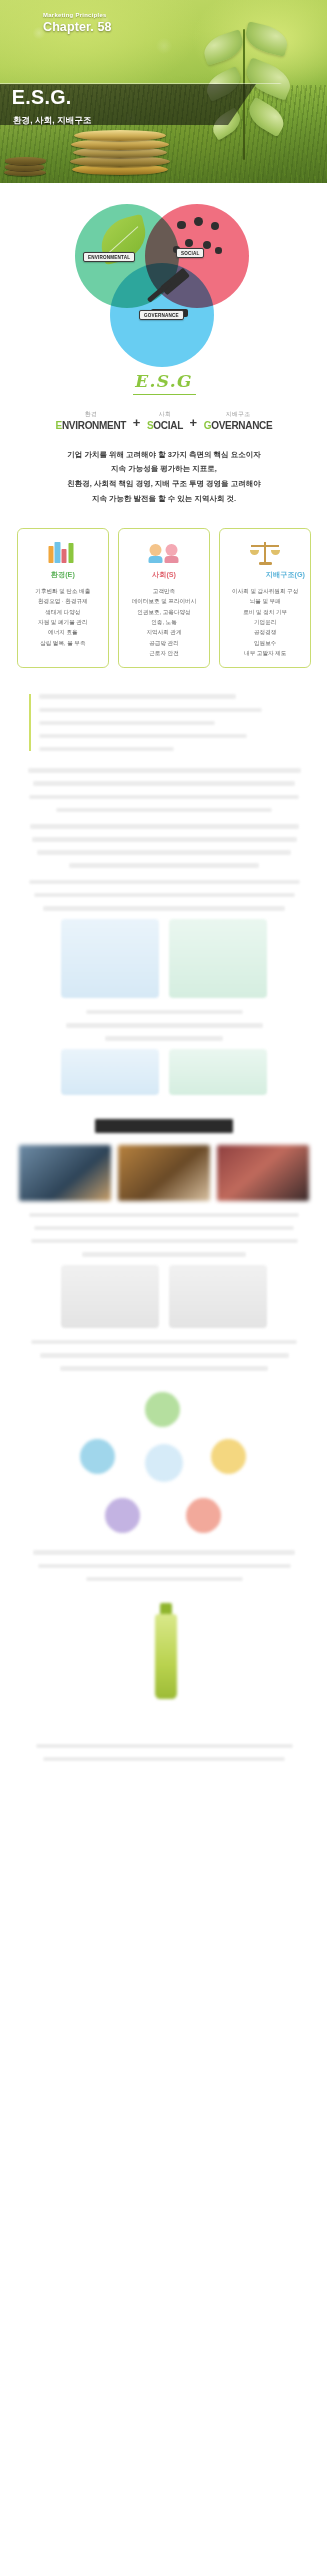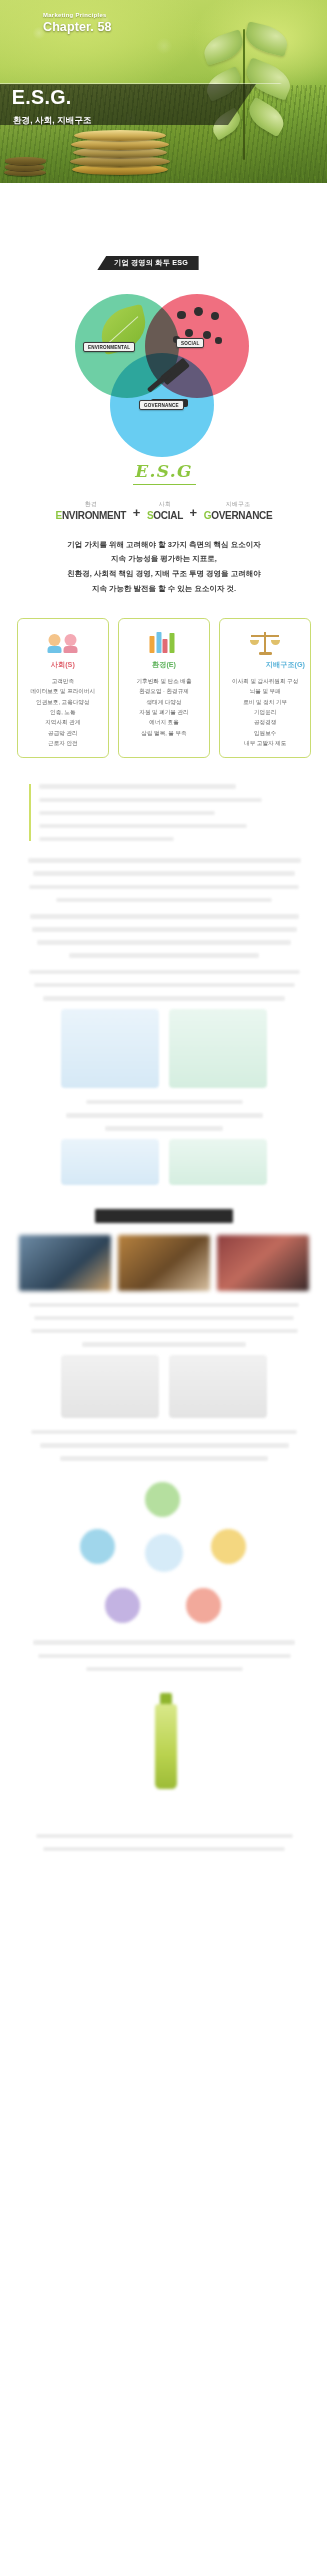--- a/index.html
+++ b/index.html
@@ -342,23 +342,20 @@
 
     <div class="hero-eyebrow">Marketing Principles</div>
     <div class="hero-chapter">Chapter. 58</div>
 
     <div class="title-band-line"></div>
     <div class="title-band"></div>
     <div class="esg-title">E.S.G.</div>
     <div class="esg-sub">환경, 사회, 지배구조</div>
   </div>
 
-  <div class="banner-wrap">
-    <div class="banner">기업 경영의 화두 ESG</div>
-  </div>
 
   <div class="venn">
     <div class="venn-circle venn-env"></div>
     <div class="venn-circle venn-soc"></div>
     <div class="venn-circle venn-gov"></div>
 
     <div class="venn-icon ic-leaf"></div>
     <div class="venn-icon ic-people">
       <i></i>
         <i></i>
@@ -396,63 +393,63 @@
     <div class="esg-word">
       <div class="ko">지배구조</div>
       <div class="en"><b>G</b><span>OVERNANCE</span></div>
     </div>
   </div>
 
   <div class="lead">
     <div>기업 가치를 위해 고려해야 할 3가지 측면의 핵심 요소이자</div>
     <div>지속 가능성을 평가하는 지표로,</div>
     <div>친환경, 사회적 책임 경영, 지배 구조 투명 경영을 고려해야</div>
-    <div>지속 가능한 발전을 할 수 있는 요소이자 것.</div>
+    <div>지속 가능한 발전을 할 수 있는 지역사회 것.</div>
   </div>
 
   <div class="cards">
+
+    <div class="card env">
+      <div class="card-ico">
+        <div class="icon-books">
+            <span></span>
+            <span></span>
+            <span></span>
+            <span></span>
+          </div>
+      </div>
+      <div class="card-title">환경(E)</div>
+      <div class="card-list">
+        <div>기후변화 및 탄소 배출</div>
+        <div>환경오염 · 환경규제</div>
+        <div>생태계 다양성</div>
+        <div>자원 및 폐기물 관리</div>
+        <div>에너지 효율</div>
+        <div>삼림 벌목, 물 부족</div>
+      </div>
+    </div>
 
     <div class="card soc">
       <div class="card-ico">
         <div class="icon-faces">
             <i></i>
             <i></i>
             <b></b>
             <b></b>
           </div>
       </div>
       <div class="card-title">사회(S)</div>
       <div class="card-list">
         <div>고객만족</div>
         <div>데이터보호 및 프라이버시</div>
         <div>인권보호, 고용다양성</div>
         <div>인종, 노동</div>
         <div>지역사회 관계</div>
         <div>공급망 관리</div>
         <div>근로자 안전</div>
-      </div>
-    </div>
-
-    <div class="card env">
-      <div class="card-ico">
-        <div class="icon-books">
-            <span></span>
-            <span></span>
-            <span></span>
-            <span></span>
-          </div>
-      </div>
-      <div class="card-title">환경(E)</div>
-      <div class="card-list">
-        <div>기후변화 및 탄소 배출</div>
-        <div>환경오염 · 환경규제</div>
-        <div>생태계 다양성</div>
-        <div>자원 및 폐기물 관리</div>
-        <div>에너지 효율</div>
-        <div>삼림 벌목, 물 부족</div>
       </div>
     </div>
 
     <div class="card gov">
       <div class="card-ico">
         <div class="icon-scale">
           <div class="beam"></div>
             <div class="post"></div>
           <div class="pan lf"></div>
             <div class="pan rt"></div>

